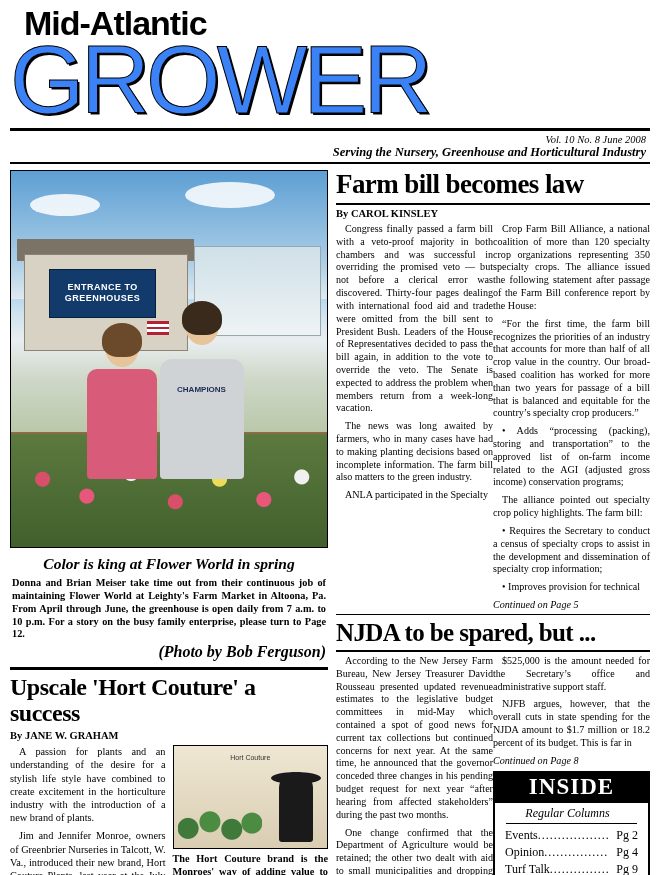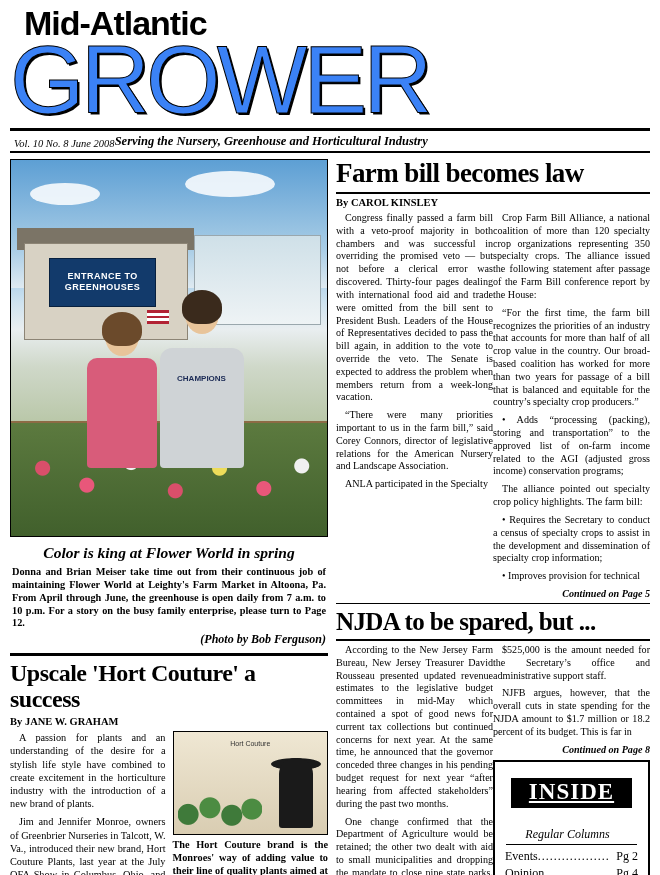--- a/index.html
+++ b/index.html
@@ -33,20 +33,21 @@
     color: #3b82f6;
     text-align: left;
     -webkit-text-stroke: 1px #000;
     text-shadow: 2px 2px 0 #000;
     margin: 0;
   }
   .mast-rule { height:3px; background:#000; margin-top:4px; }
   .mast-foot {
     display:flex; align-items:flex-end; 
     padding: 3px 4px 2px 4px;
+    flex-direction: column;
   }
   .mast-vol { font-size: 10.5px; font-style: italic; }
   .mast-tag { font-size: 12.5px; font-weight:bold; font-style: italic; }
   .mast-rule2 { height:2px; background:#000; margin-bottom:6px; }
 
   
   .body-wrap { display:flex; gap:8px; }
   .col-left { width: 318px; }
   .col-right { width: 314px; }
 
@@ -99,21 +100,21 @@
 
   .photo-cap {
     font-family:"Liberation Serif", serif;
     font-style: italic; font-weight:bold; font-size:15.5px;
     text-align:center; padding:7px 0 4px 0;
   }
   .photo-sub {
     font-size:10.3px; font-weight:bold; text-align:justify; line-height:1.25;
     padding:0 2px;
   }
-  .photo-credit { font-size:12px; font-weight:bold; font-style:italic; text-align:right; padding:2px 2px 0 0;}
+  .photo-credit { font-size:16px; font-weight:bold; font-style:italic; text-align:right; padding:2px 2px 0 0;}
 
   .hr-thick { border:0; border-top:3px solid #000; margin:6px 0 4px 0; }
   .hr-thin { border:0; border-top:1px solid #000; margin:4px 0; }
 
   .head2 {
     font-family:"Liberation Serif", serif; font-weight:bold;
     font-size:24px; line-height:26px; letter-spacing:-.5px; margin:2px 0 4px 0;
   }
   .byline { font-size:10.5px; font-weight:bold; margin:2px 0 4px 0; }
 
@@ -147,27 +148,27 @@
     font-size:27px; line-height:29px; letter-spacing:-.6px; margin:0 0 4px 0;
   }
   .head1b {
     font-family:"Liberation Serif", serif; font-weight:bold;
     font-size:25px; line-height:27px; letter-spacing:-.6px; margin:3px 0 4px 0;
   }
   .rule-top { border:0; border-top:2px solid #000; margin:0 0 3px 0; }
   .two-col-text { display:flex; }
   .tc { width:50%; }
   .tc .ptext { font-size:10.1px; line-height:1.27; }
-  .cont { font-size:10.1px; font-weight:bold; font-style:italic; text-align:right; margin-top:2px;}
+  .cont { font-size:10.1px; font-weight:normal; font-style:italic; text-align:left; margin-top:2px;}
 
   
   .inside-box { border:2px solid #000; margin-top:5px; padding:0 0 4px 0; }
   .inside-title {
     background:#000; color:#fff; font-family:"Liberation Serif",serif; font-weight:bold;
-    font-size:23px; text-align:center; letter-spacing:1px; padding:1px 0 3px 0; margin:16px;text-decoration:underline;
+    font-size:23px; text-align:center; letter-spacing:1px; padding:1px 0 3px 0; margin:0;
   }
   .inside-sub { font-style:italic; font-size:12px; text-align:center; padding:3px 8px 1px 0; }
   .inside-sub-rule { border:0; border-top:1px solid #000; width:86%; margin:1px auto 3px auto; }
   .toc-list { padding:0 10px; }
   .toc-row { display:flex; font-size:12px; line-height:1.45; }
   .toc-label { white-space:nowrap; }
   .toc-dots { flex:1; overflow:hidden; white-space:nowrap; letter-spacing:1px; }
   .toc-page { white-space:nowrap;margin-left:8px; }
 </style>
 </head>
@@ -248,21 +249,21 @@
 
     <div class="col-right">
 
       <div class="head1">Farm bill becomes law</div>
       <hr class="rule-top">
       <div class="byline">By CAROL KINSLEY</div>
 
       <div class="two-col-text">
         <div class="tc">
           <p class="ptext indent">Congress finally passed a farm bill with a veto-proof majority in both chambers and was successful in overriding the promised veto — but not before a clerical error was discovered. Thirty-four pages dealing with international food aid and trade were omitted from the bill sent to President Bush. Leaders of the House of Representatives decided to pass the bill again, in addition to the vote to override the veto. The Senate is expected to address the problem when members return from a week-long vacation.</p>
-          <p class="ptext indent">“There were many priorities important to us in the farm bill,” said Corey Connors, director of legislative relations for the American Nursery and Landscape Association.</p>
+          <p class="ptext indent">The news was long awaited by farmers, who in many cases have had to making planting decisions based on incomplete information. The farm bill also matters to the green industry.</p>
           <p class="ptext indent">ANLA participated in the Specialty</p>
         </div>
         <div class="tc">
           <p class="ptext indent">Crop Farm Bill Alliance, a national coalition of more than 120 specialty crop organizations representing 350 specialty crops. The alliance issued the following statement after passage of the Farm Bill conference report by the House:</p>
           <p class="ptext indent">“For the first time, the farm bill recognizes the priorities of an industry that accounts for more than half of all crop value in the country. Our broad-based coalition has worked for more than two years for passage of a bill that is balanced and equitable for the country’s specialty crop producers.”</p>
           <p class="ptext indent">• Adds “processing (packing), storing and transportation” to the approved list of on-farm income related to the AGI (adjusted gross income) conservation programs;</p>
           <p class="ptext indent">The alliance pointed out specialty crop policy highlights. The farm bill:</p>
           <p class="ptext indent">• Requires the Secretary to conduct a census of specialty crops to assist in the development and dissemination of specialty crop information;</p>
           <p class="ptext indent">• Improves provision for technical</p>
           <div class="cont">Continued on Page 5</div>

